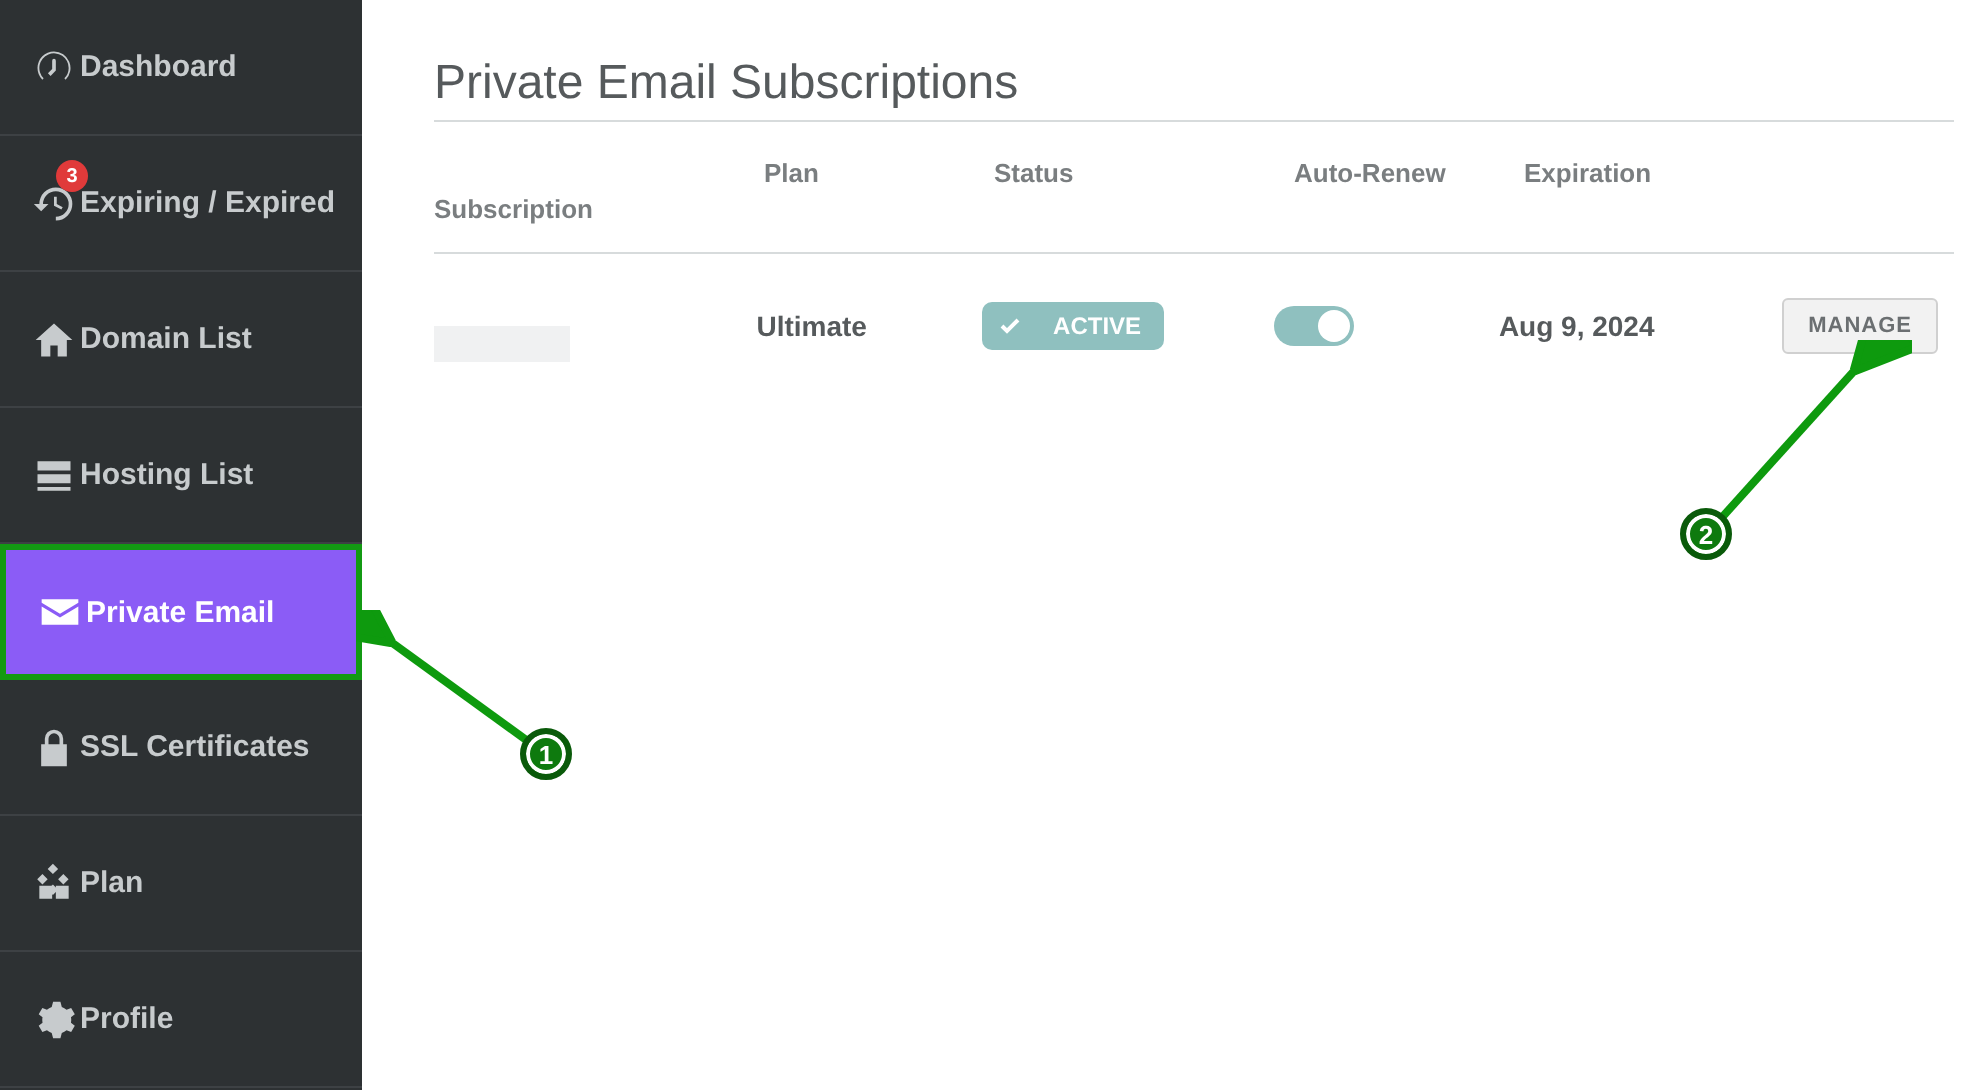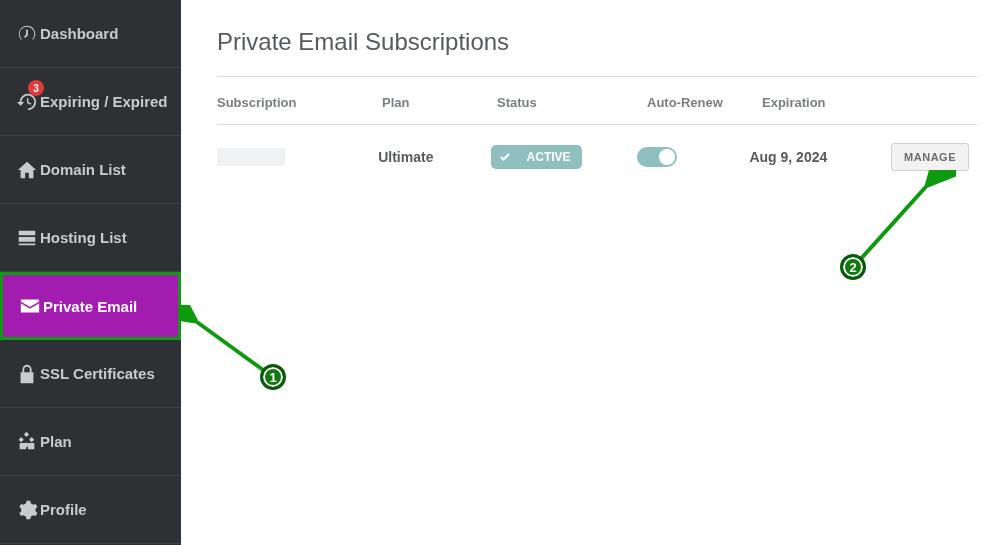--- a/index.html
+++ b/index.html
@@ -25,21 +25,21 @@
       height: 68px;
       display: flex;
       align-items: center;
       padding-left: 14px;
       color: #c7cbcd;
       border-bottom: 1px solid #3d4144;
       cursor: pointer;
       position: relative;
     }
     .sidebar-item.active {
-      background: #a21caf;
+      background: #8b5cf6;
       color: #ffffff;
       border: 3px solid #139a13;
     }
     .sidebar-item .icon-wrap {
       width: 26px;
       height: 26px;
       display: flex;
       align-items: center;
       justify-content: center;
       color: inherit;
@@ -65,40 +65,40 @@
       justify-content: center;
     }
     .main {
       flex: 1;
       padding: 28px 0 0 36px;
     }
     .page-title {
       font-size: 24px;
       font-weight: 300;
       color: #565a5c;
-      margin-bottom: 20px;
+      margin-bottom: 4px;
     }
     .divider {
       border: none;
       border-top: 1px solid #d7dbdc;
       margin-bottom: 18px;
       width: 760px;
     }
     .table {
       width: 760px;
     }
     .table-header {
       display: flex;
       color: #7a7e80;
       font-size: 13px;
       font-weight: 600;
       padding-bottom: 14px;
       border-bottom: 1px solid #d7dbdc;
     }
-    .col-subscription { width: 165px; }
+    .col-subscription { width: 165px; margin-top: 18px; }
     .col-plan { width: 115px; }
     .col-status { width: 150px; }
     .col-autorenew { width: 115px; }
     .col-expiration { width: 145px; }
     .col-action { flex: 1; text-align: right; padding-right: 8px; }
     .table-row {
       display: flex;
       align-items: center;
       padding-top: 18px;
       color: #565a5c;

